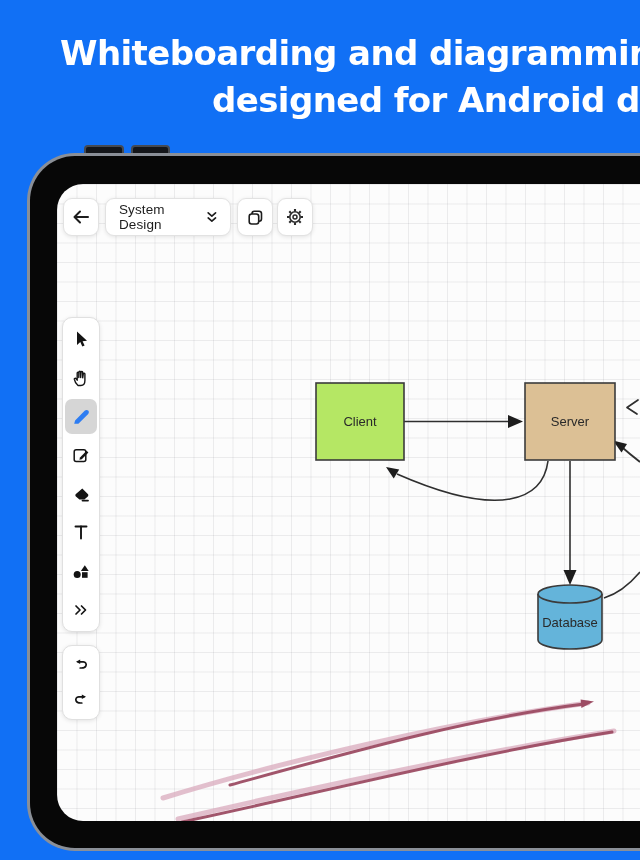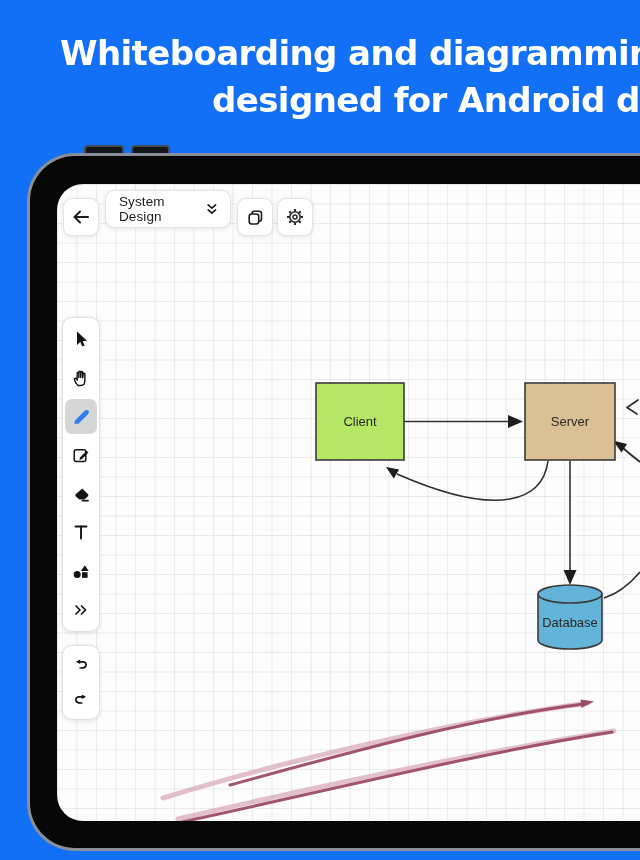--- a/index.html
+++ b/index.html
@@ -36,21 +36,21 @@
       linear-gradient(to bottom, rgba(110,110,120,0.12) 1px, transparent 1px);
     background-size:19.5px 19.5px;
   }
   
   .ui-btn{
     position:absolute;height:38px;background:#fff;border:1px solid #e2e2e2;
     border-radius:9px;box-shadow:0 1px 4px rgba(0,0,0,0.10);
     display:flex;align-items:center;justify-content:center;box-sizing:border-box;
   }
   #btn-back{left:6px;top:14px;width:36px;}
-  #btn-title{left:48px;top:6px;width:126px;justify-content:center;padding:0 10px 0 13px;}
+  #btn-title{left:48px;top:14px;width:126px;justify-content:center;padding:0 10px 0 13px;}
   #btn-pages{left:180px;top:14px;width:36px;}
   #btn-settings{left:220px;top:14px;width:36px;}
   .board-title{font-size:13.5px;color:#1d1d1d;font-weight:500;letter-spacing:0.1px;}
   .panel{
     position:absolute;left:5px;width:38px;background:#fff;border:1px solid #e0e0e0;
     border-radius:10px;box-shadow:0 1px 4px rgba(0,0,0,0.10);box-sizing:border-box;
     display:flex;flex-direction:column;align-items:center;justify-content:space-around;
   }
   #tool-panel{top:133px;height:315px;padding:2px 0;}
   #history-panel{top:461px;height:75px;padding:2px 0;}

